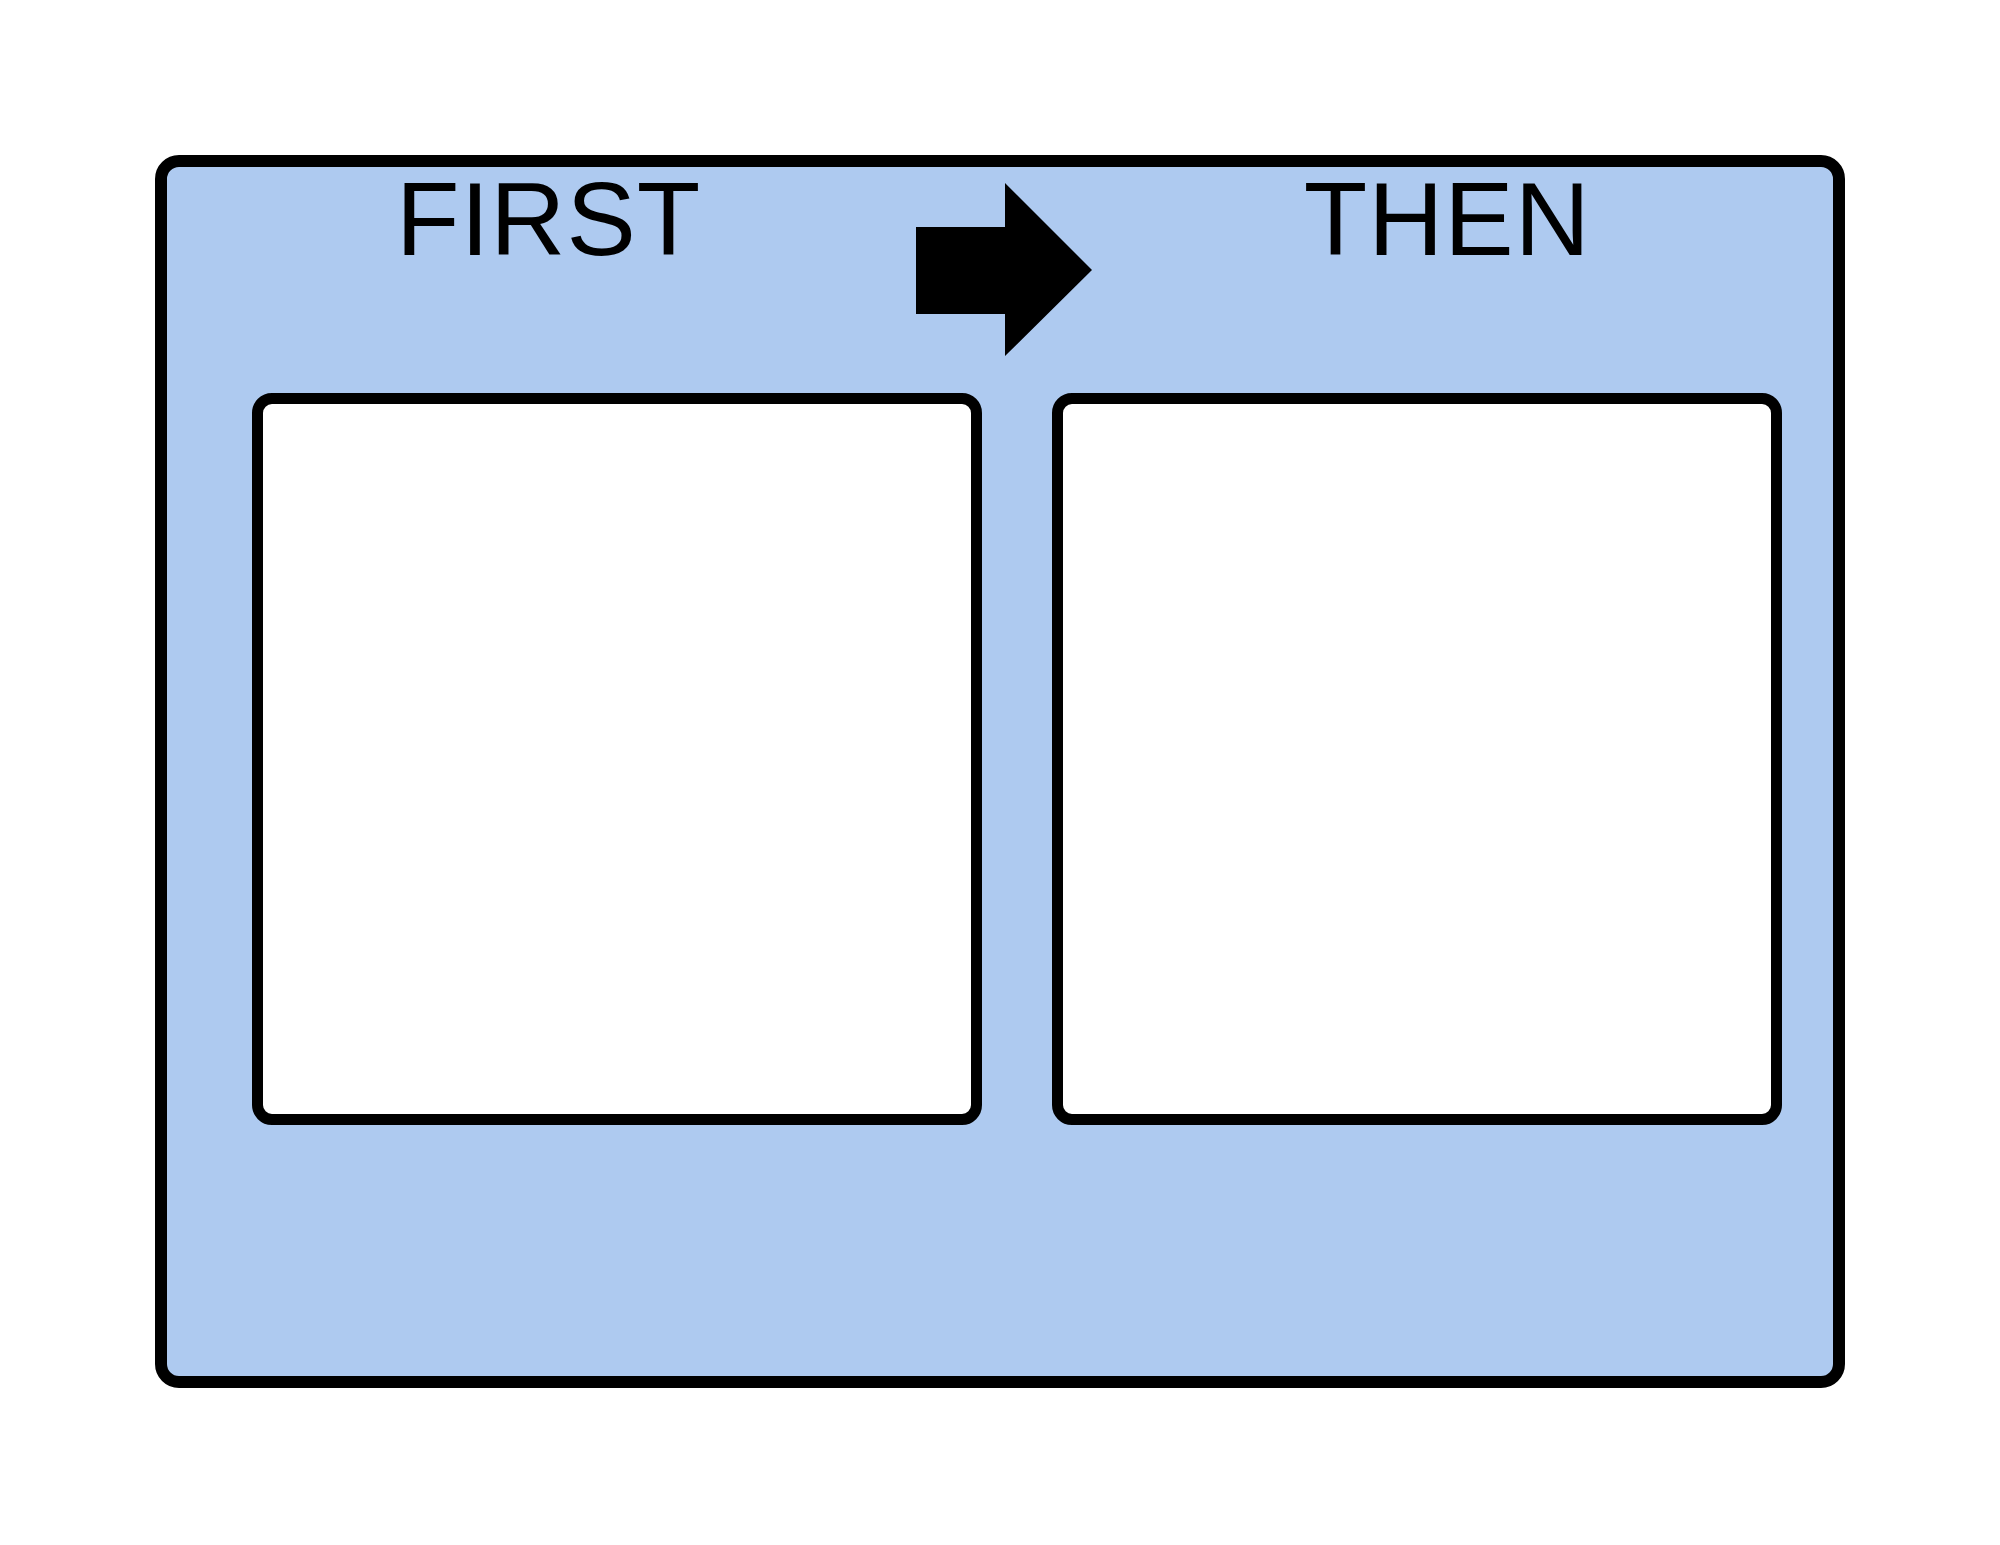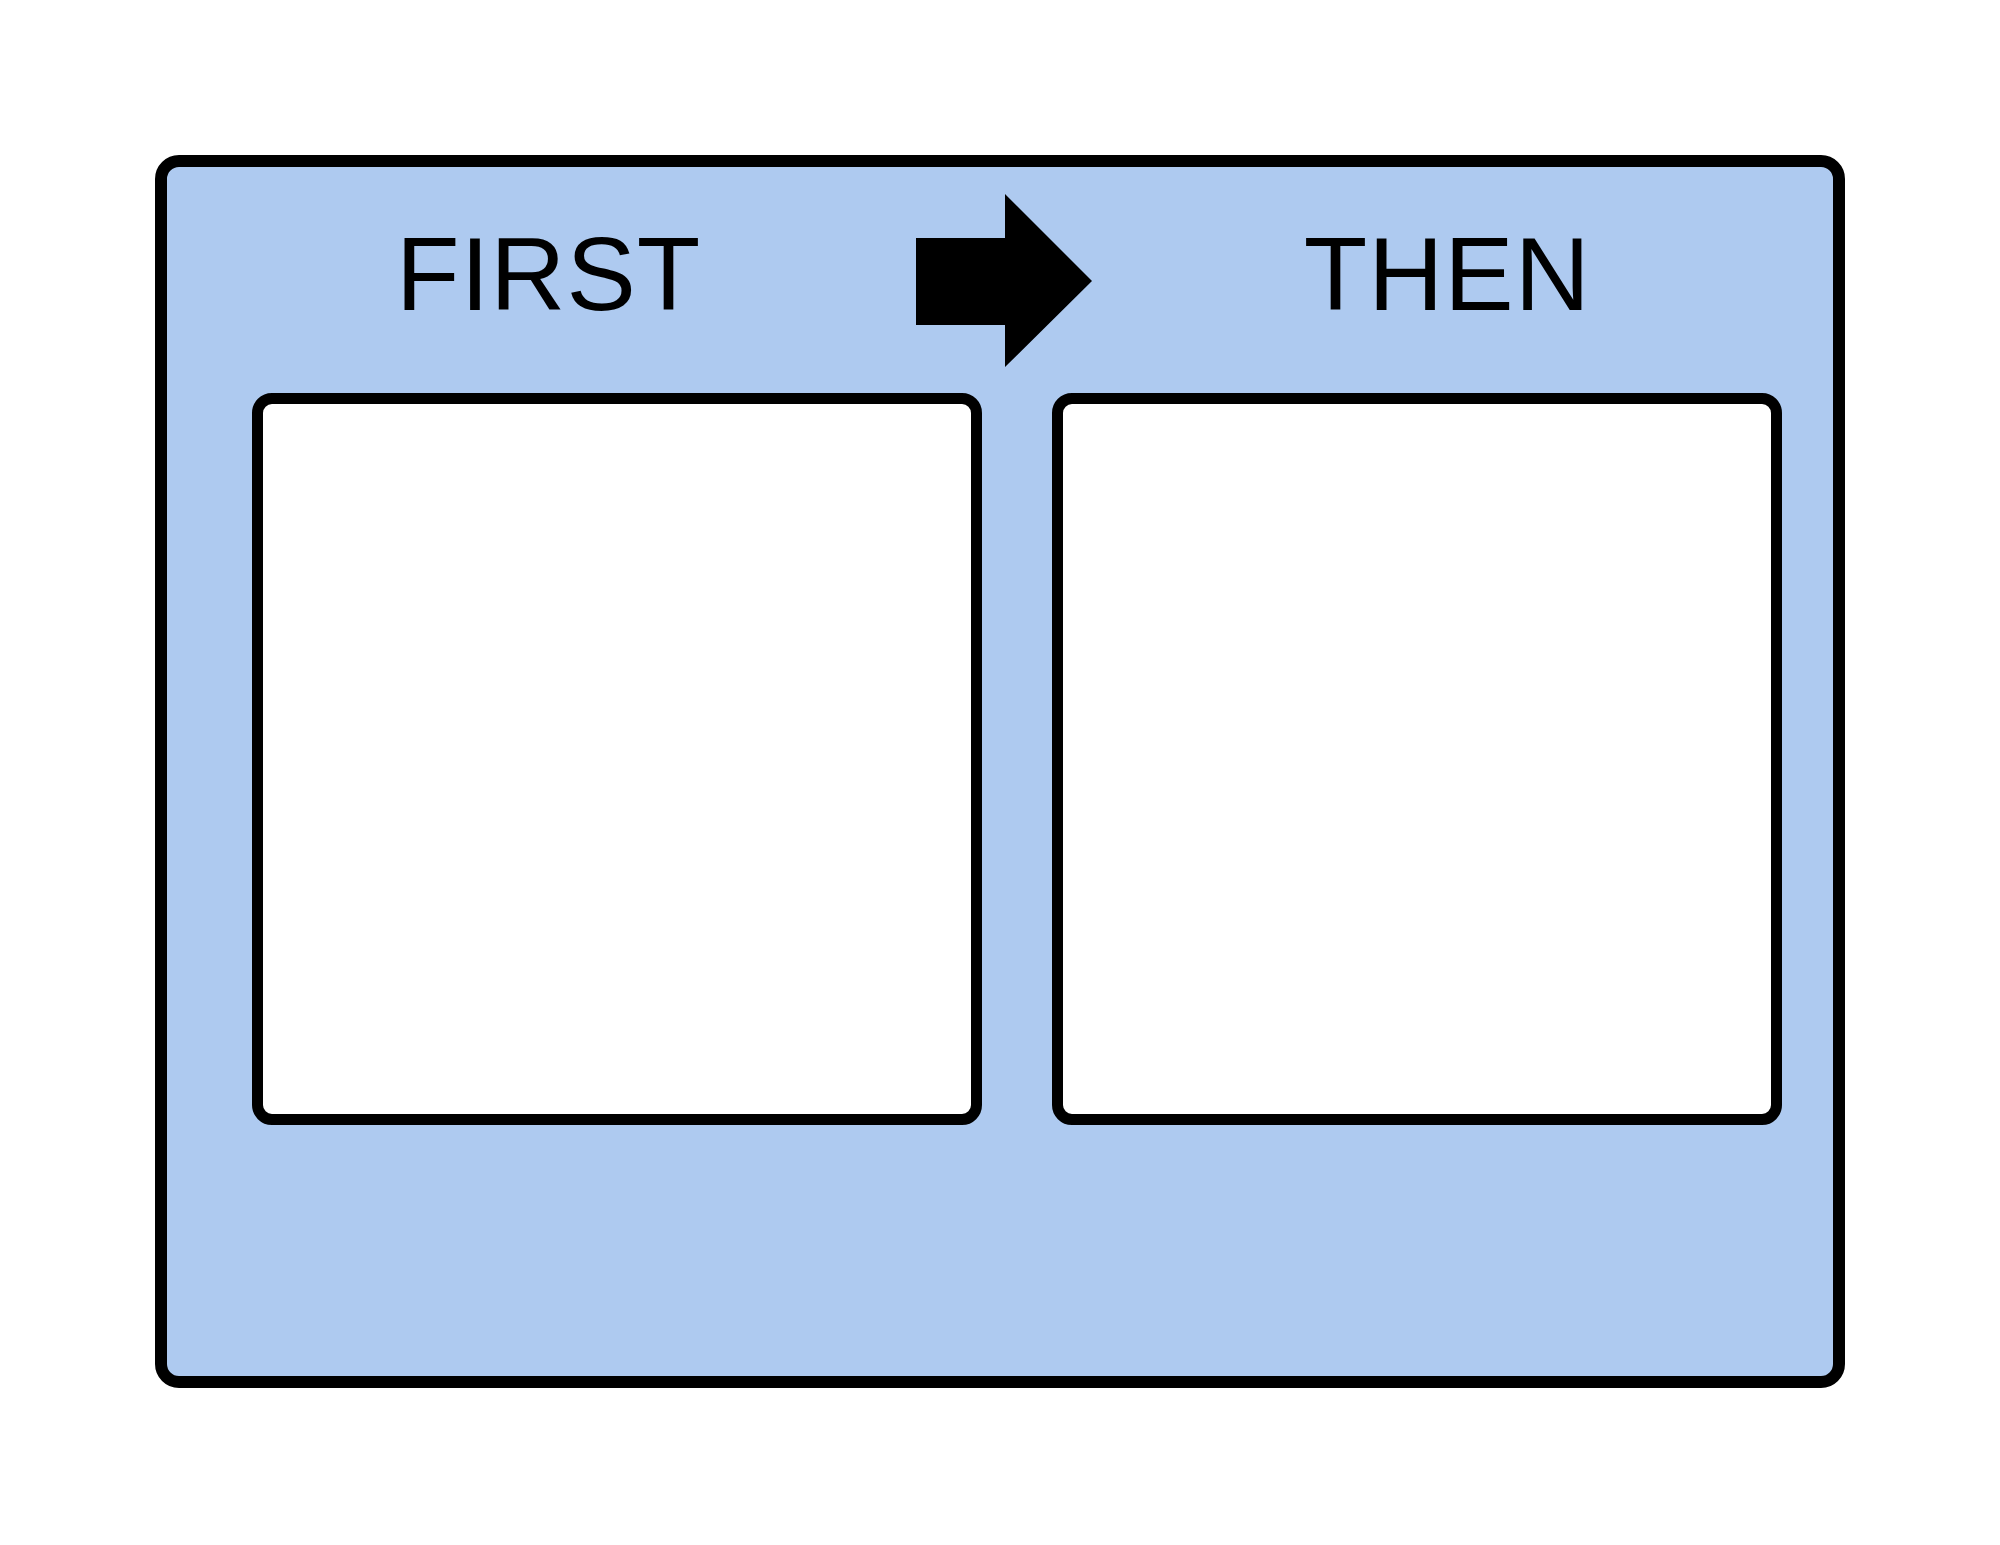--- a/index.html
+++ b/index.html
@@ -43,21 +43,21 @@
     width: 1666px;
     height: 214px;
     display: flex;
     align-items: center;
     justify-content: flex-start;
   }
 
   .header-cell {
     height: 214px;
     display: flex;
-    align-items: center;
+    align-items: flex-start;
     justify-content: center;
     box-sizing: border-box;
     margin-left: 8px;
   }
 
   .header-cell-first {
     width: 738px;
     padding-left: 20px;
   }
 

